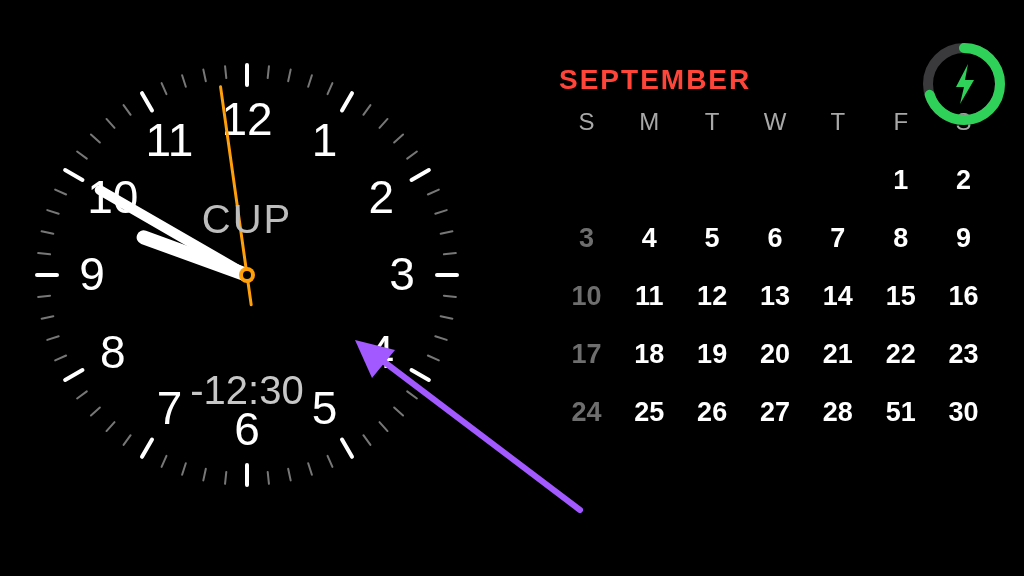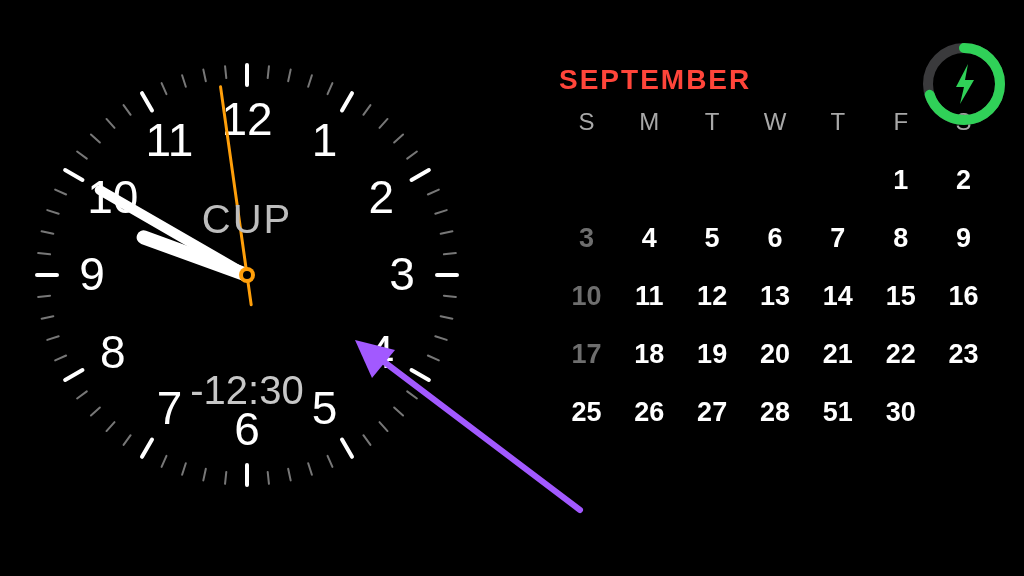--- a/index.html
+++ b/index.html
@@ -240,20 +240,21 @@
         <div class="cal-day">14</div>
         <div class="cal-day">15</div>
         <div class="cal-day">16</div>
         <div class="cal-day dim">17</div>
         <div class="cal-day">18</div>
         <div class="cal-day">19</div>
         <div class="cal-day">20</div>
         <div class="cal-day today">21</div>
         <div class="cal-day">22</div>
         <div class="cal-day">23</div>
+        <div class="cal-day dim">24</div>
         <div class="cal-day">25</div>
         <div class="cal-day">26</div>
         <div class="cal-day">27</div>
         <div class="cal-day">28</div>
         <div class="cal-day">51</div>
         <div class="cal-day">30</div>
       </div>
   </div>
 
   <div class="battery">

